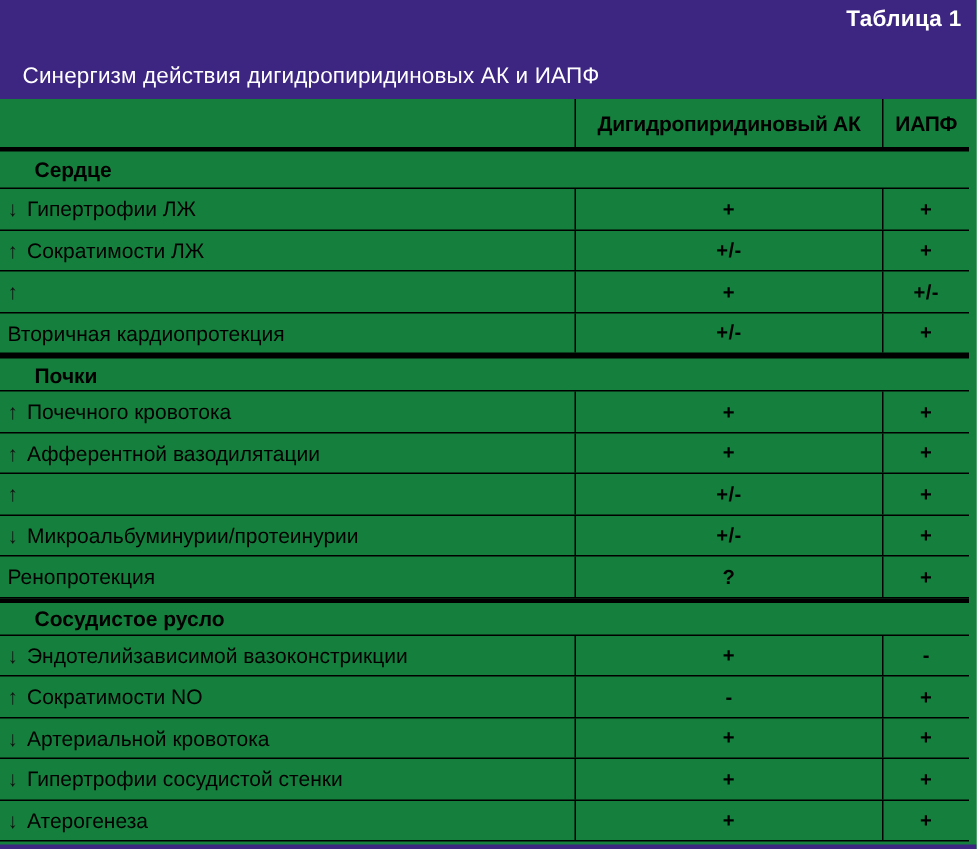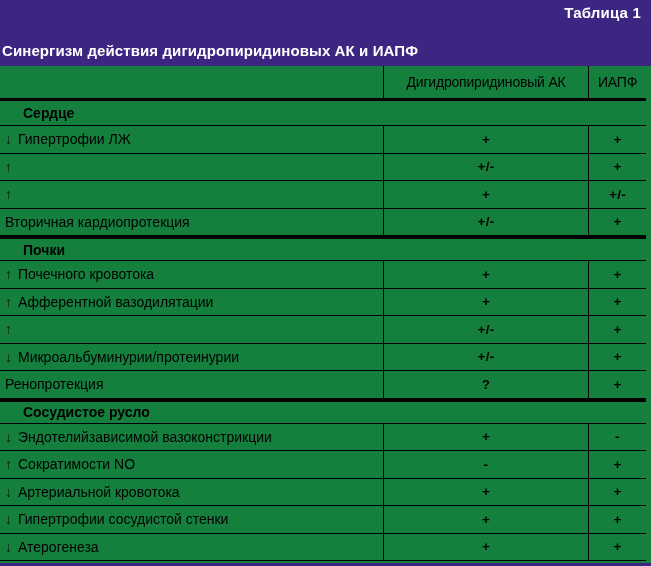--- a/index.html
+++ b/index.html
@@ -18,39 +18,39 @@
     position:relative;
     width:651px;height:66px;
     background:#3d2582;
   }
   .table-label{
     position:absolute;top:4px;right:10px;
     color:#ffffff;font-size:15px;font-weight:bold;
     letter-spacing:0.2px;
   }
   .band-title{
-    position:absolute;left:2px;bottom:7px;
-    color:#ffffff;font-size:15px;font-weight:bold;
+    position:absolute;left:15px;bottom:7px;
+    color:#ffffff;font-size:15px;font-weight:normal;
     letter-spacing:0.1px;
   }
   
   .tbl{
     width:646px;
     color:#000;
   }
   .hdr-row{
     display:flex;height:35px;box-sizing:border-box;
     border-bottom:3px solid #000;
   }
   .hdr-row .cell{display:flex;align-items:center;justify-content:center;}
   .cell{box-sizing:border-box;}
   .c-label{width:383px;}
   .c-ak{width:205px;border-left:1.5px solid #000;}
   .c-iapf{width:58px;border-left:1.5px solid #000;}
-  .hdr-text{font-weight:normal;font-size:14px;letter-spacing:-0.2px;}
+  .hdr-text{font-weight:bold;font-size:14px;letter-spacing:-0.2px;}
   .section-row{
     display:flex;align-items:center;
     height:25px;box-sizing:border-box;
     border-bottom:1.5px solid #000;
     padding-left:23px;
     font-weight:bold;font-size:14px;
   }
   .section-row.thick-top{border-top:3px solid #000;}
   .data-row{
     display:flex;height:27.5px;box-sizing:border-box;
@@ -101,20 +101,21 @@
           <div class="cell c-label">
             <span class="arrow">↓</span>
             <span>Гипертрофии ЛЖ</span>
           </div>
           <div class="cell c-ak">+</div>
           <div class="cell c-iapf">+</div>
         </div>
         <div class="data-row">
           <div class="cell c-label">
             <span class="arrow">↑</span>
+            <span>Сократимости ЛЖ</span>
           </div>
           <div class="cell c-ak">+/-</div>
           <div class="cell c-iapf">+</div>
         </div>
         <div class="data-row">
           <div class="cell c-label">
             <span class="arrow">↑</span>
           </div>
           <div class="cell c-ak">+</div>
           <div class="cell c-iapf">+/-</div>

